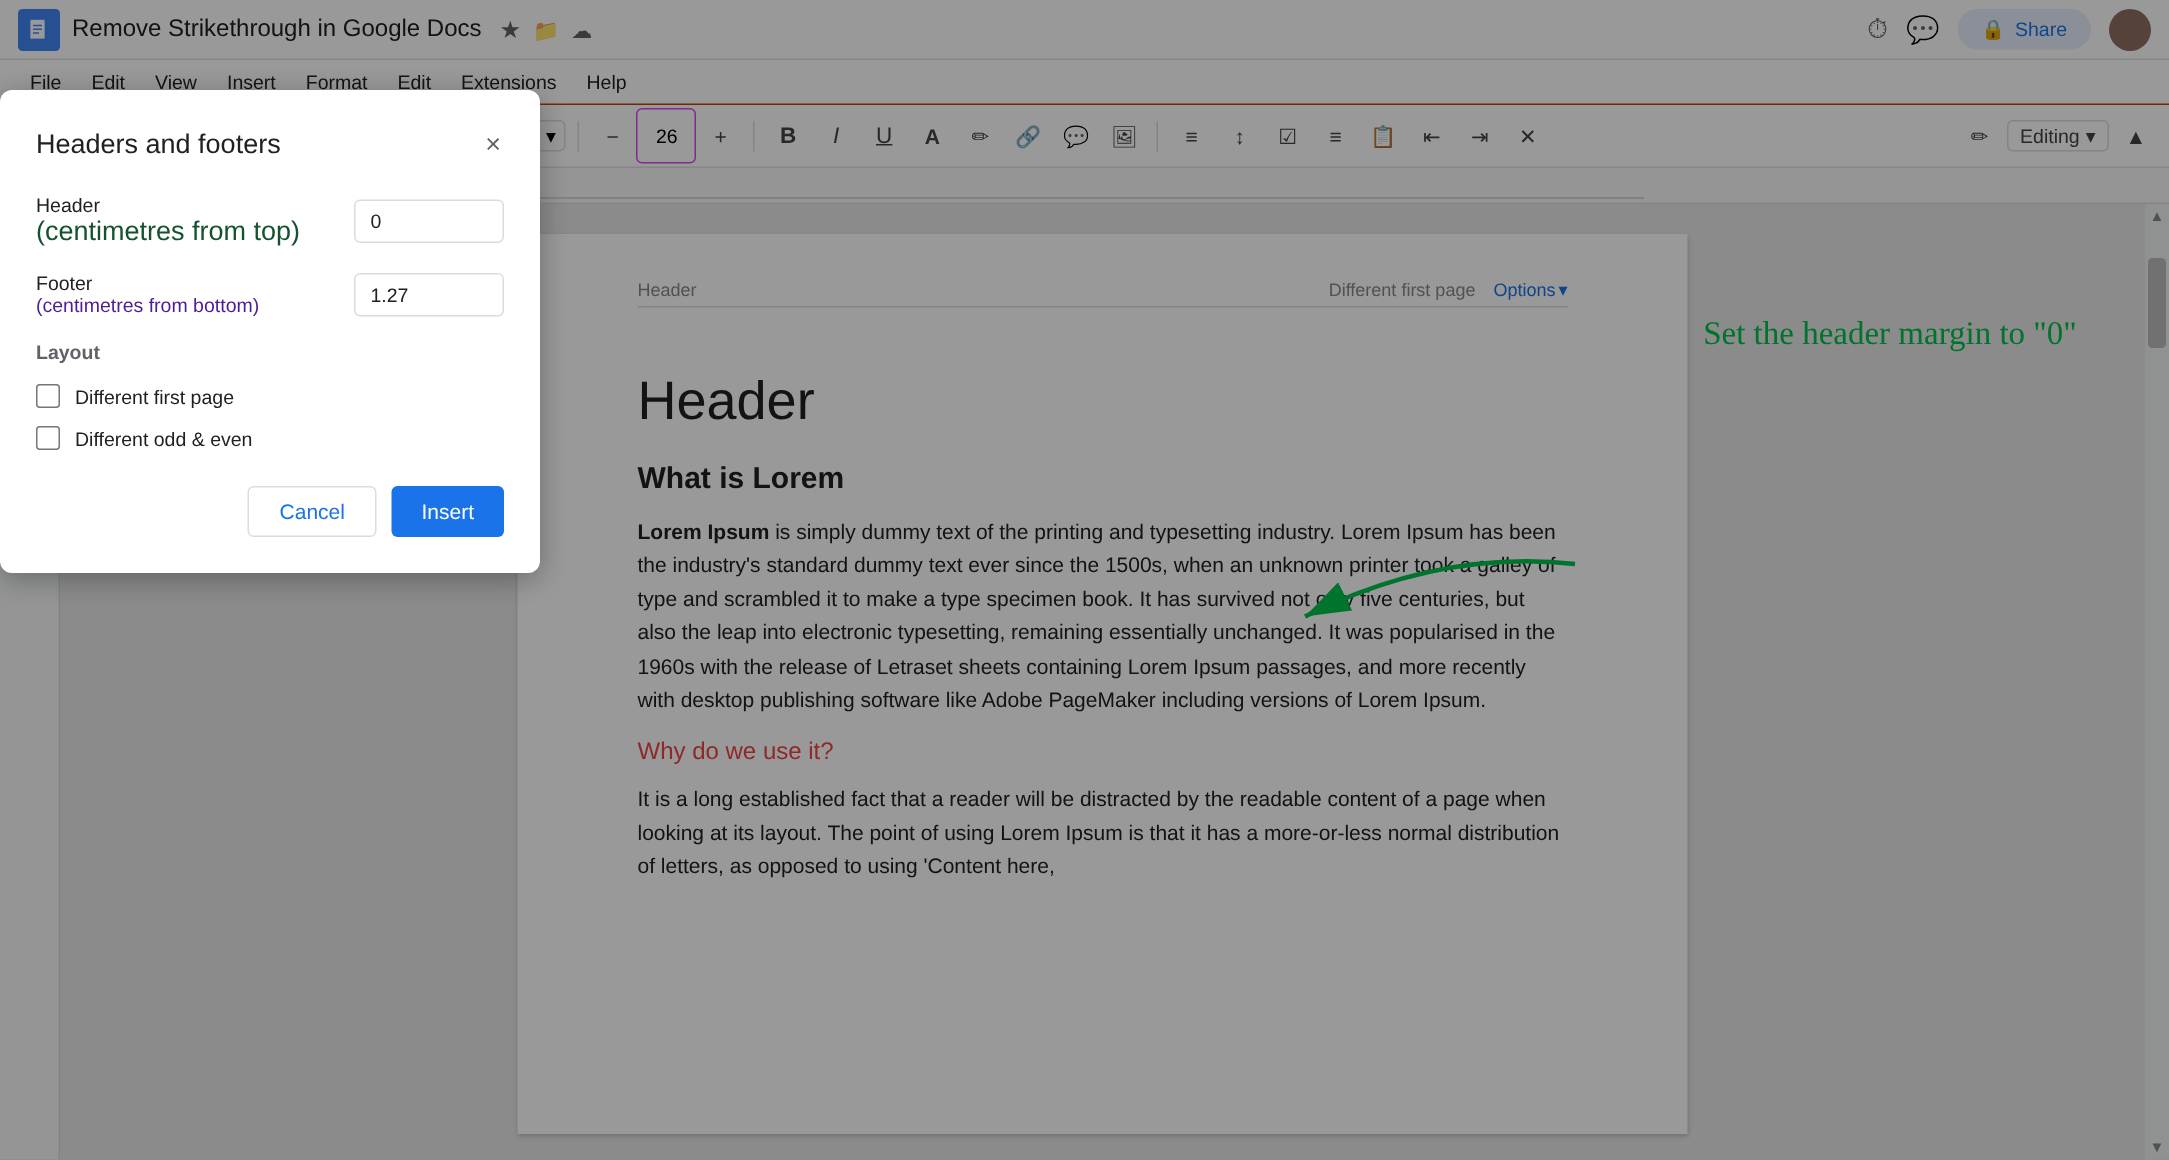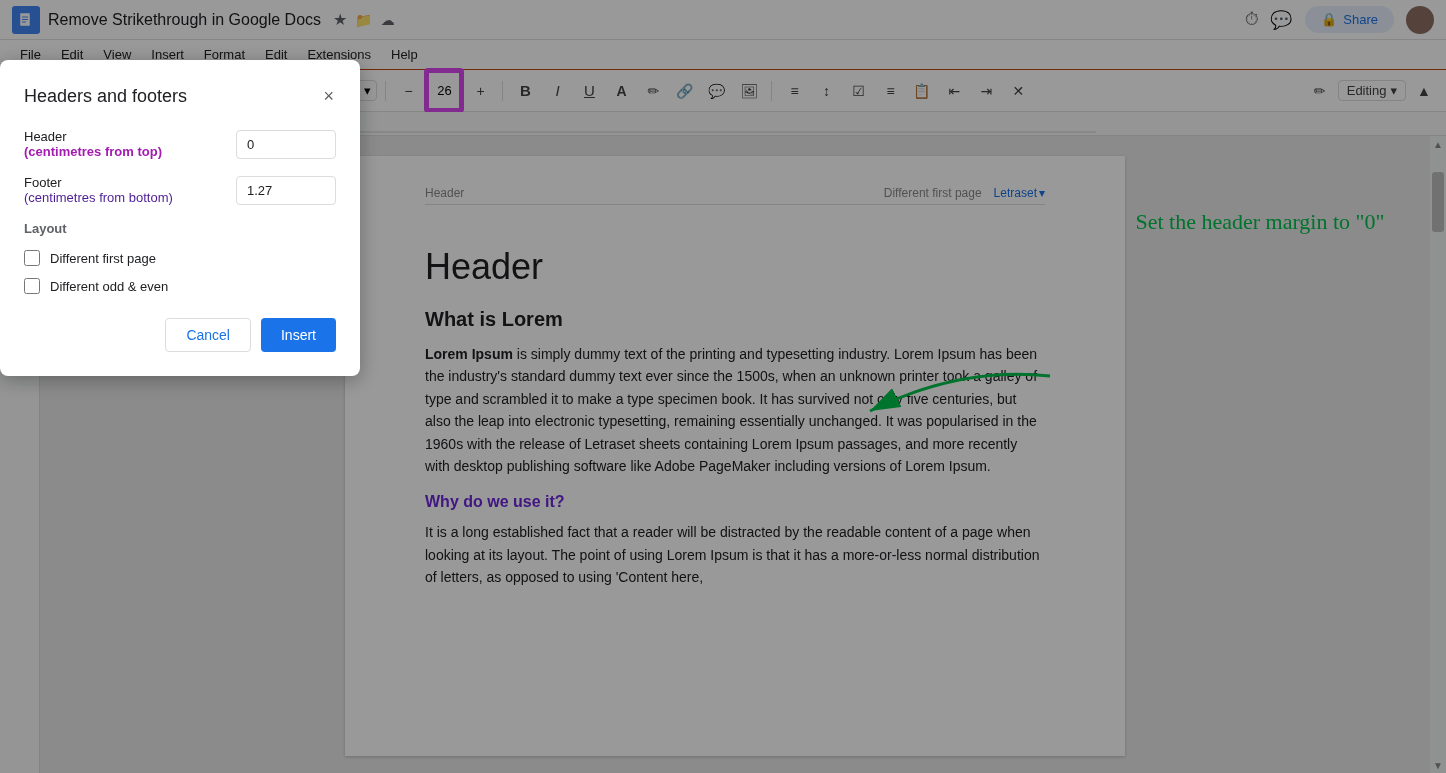--- a/index.html
+++ b/index.html
@@ -100,21 +100,21 @@
       padding: 2px 6px;
       font-size: 13px;
       cursor: pointer;
       background: #fff;
       display: flex; align-items: center; gap: 4px;
     }
     .toolbar .font-size-ctrl {
       display: flex; align-items: center; gap: 2px;
     }
     .toolbar .font-size-box {
-      border: 5px solid #d946ef;
+      border: 1px solid #d946ef;
       border-radius: 4px;
       padding: 10px 6px;
       font-size: 13px;
       width: 40px;
       text-align: center;
     }
     .toolbar .bold { font-weight: bold; font-size: 15px; }
     .toolbar .italic { font-style: italic; font-size: 15px; }
     .toolbar .underline { text-decoration: underline; font-size: 15px; }
     .toolbar .editing-mode {
@@ -220,22 +220,22 @@
 
     .doc-body {
       font-size: 14px;
       color: #202124;
       line-height: 1.6;
       margin-bottom: 16px;
     }
 
     .doc-h3 {
       font-size: 16px;
-      font-weight: 700;
-      color: #6d28d9;
+      font-weight: 400;
+      color: #ef4444;
       margin-bottom: 10px;
     }
 
     .annotation-text {
       font-family: 'Comic Sans MS', cursive;
       color: #00c04b;
       font-size: 22px;
       line-height: 1.3;
       text-align: center;
     }
@@ -496,21 +496,21 @@
   </div>
 
   <div class="doc-content-wrapper">
     <div class="doc-page">
 
       <div class="doc-header-bar">
         <span>Header</span>
         <div style="display:flex;align-items:center;gap:12px;">
           <span>Different first page</span>
           <button class="options-btn">
-            <span>Letraset</span>
+            <span>Options</span>
             <span>▾</span>
           </button>
         </div>
       </div>
 
       <div style="margin-top: 30px;">
         <div class="doc-title-text">Header</div>
         <div class="doc-h2">What is Lorem</div>
         <div class="doc-body">
           <strong>Lorem Ipsum</strong><span> is simply dummy text of the printing and typesetting industry. Lorem Ipsum has been the industry's standard dummy text ever since the 1500s, when an unknown printer took a galley of type and scrambled it to make a type specimen book. It has survived not only five centuries, but also the leap into electronic typesetting, remaining essentially unchanged. It was popularised in the 1960s with the release of Letraset sheets containing Lorem Ipsum passages, and more recently with desktop publishing software like Adobe PageMaker including versions of Lorem Ipsum.</span>
@@ -548,21 +548,21 @@
 
     <div class="modal-header">
       <span class="modal-title">Headers and footers</span>
       <button class="modal-close">×</button>
     </div>
 
 
     <div class="modal-field">
       <div>
         <div style="font-size:13px;color:#202124;">Header</div>
-        <div style="font-size:13px;color:#a21caf;font-weight:bold;">(centimetres from top)</div>
+        <div style="font-size:18px;color:#14532d;">(centimetres from top)</div>
       </div>
       <input type="text" class="modal-input" value="0" style="">
     </div>
 
     <div class="modal-field">
       <div>
         <div style="font-size:13px;color:#202124;">Footer</div>
         <div style="font-size:13px;color:#4c1d95;">(centimetres from bottom)</div>
       </div>
       <input type="text" class="modal-input" value="1.27" style="">

